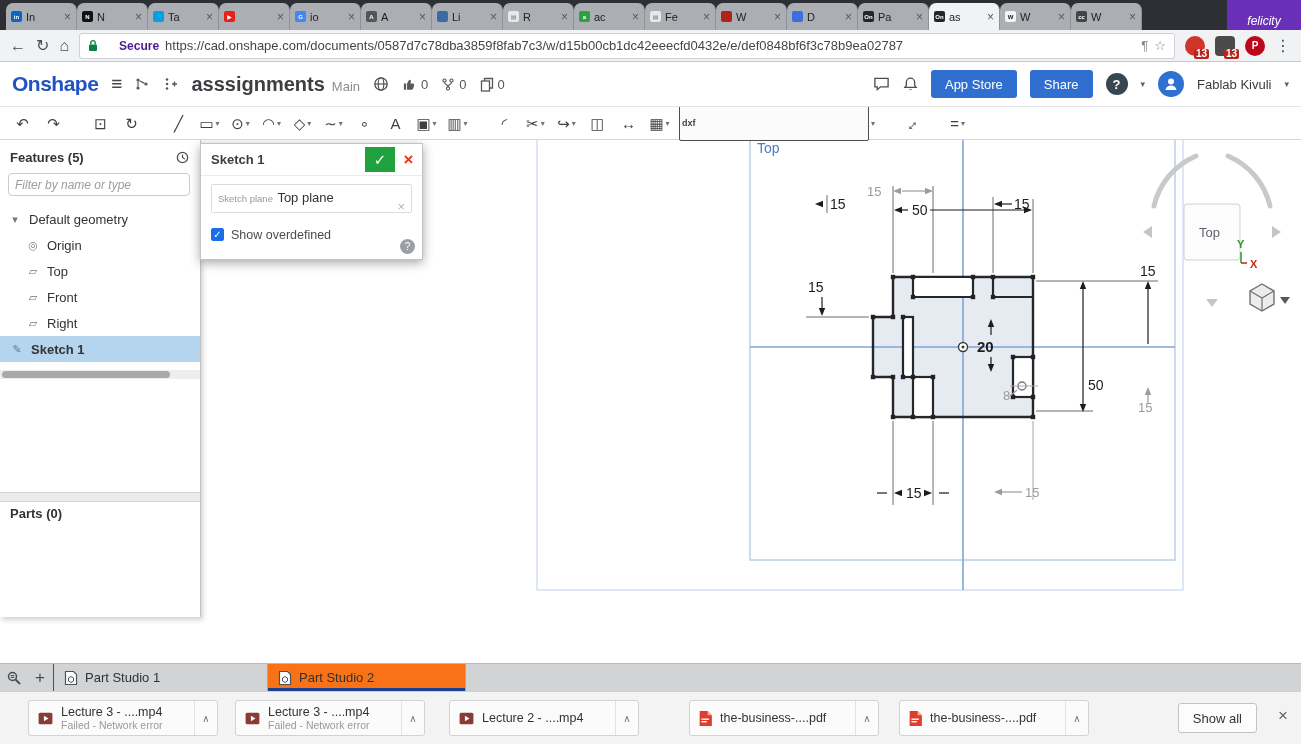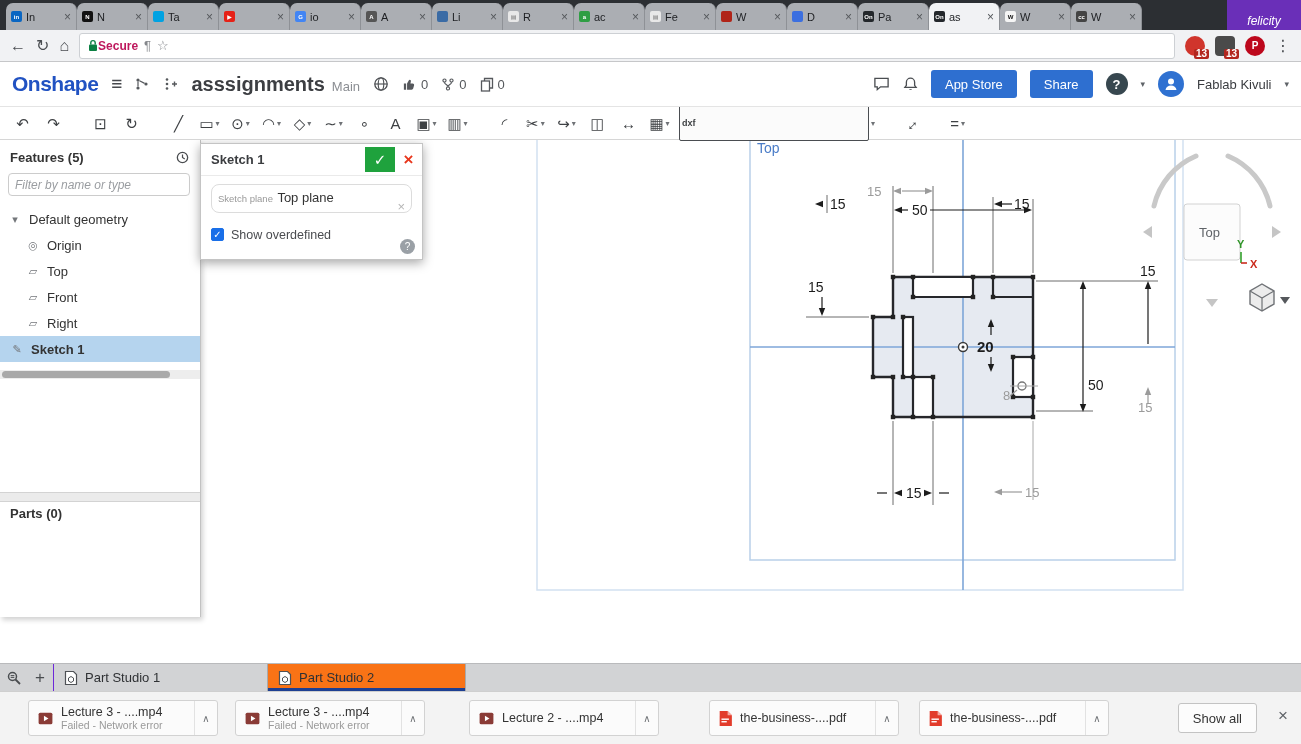--- a/index.html
+++ b/index.html
@@ -11,21 +11,21 @@
   .tab.active{background:#f1f2f4}
   .fav{width:11px;height:11px;border-radius:2px;flex:none;display:flex;align-items:center;justify-content:center;background:#888}
   .favch{font-size:6px;font-weight:bold;color:#fff;line-height:1}
   .tlabel{flex:1;overflow:hidden;white-space:nowrap}
   .tclose{color:#55585c;font-size:12px;flex:none}
   .profile-chip{width:74px;background:#6a2fb8;color:#fff;font-size:12px;display:flex;align-items:center;justify-content:center;font-style:italic}
   
   .addrbar{position:absolute;top:30px;left:0;width:100%;height:32px;background:#f1f2f4;border-bottom:1px solid #c6c7c9;display:flex;align-items:center;padding:0 10px;gap:10px;box-sizing:border-box;z-index:10}
   .navic{font-size:16px;color:#4a4d51}
   .omnibox{flex:1;height:24px;background:#fff;border:1px solid #cdd0d4;border-radius:3px;display:flex;align-items:center;padding:0 8px;gap:6px;font-size:13px;min-width:0}
-  .secure{color:#be185d;font-weight:bold;font-size:12px;display:flex;gap:0;align-items:center;flex:none}
+  .secure{color:#4c1d95;font-weight:bold;font-size:12px;display:flex;gap:21px;align-items:center;flex:none}
   .url{color:#454545;flex:1;white-space:nowrap;overflow:hidden;font-size:13px}
   .omniic{color:#84878b;font-size:13px;flex:none}
   .ext{position:relative;width:20px;height:20px;border-radius:4px;display:flex;align-items:center;justify-content:center;color:#fff;font-size:10px;font-weight:bold;flex:none}
   .badge{position:absolute;right:-4px;bottom:-3px;background:#b3261e;color:#fff;font-size:10px;line-height:10px;padding:0 2px;border-radius:2px}
   
   .oshead{position:absolute;top:62px;left:0;width:100%;height:45px;background:#fff;display:flex;align-items:center;padding:0 12px;gap:13px;box-sizing:border-box;border-bottom:1px solid #e4e4e4;z-index:9}
   .logo{color:#2152c2;font-size:21px;font-weight:bold;letter-spacing:-.5px}
   .hamb{font-size:19px;color:#47494d}
   .doctitle{font-size:20px;font-weight:bold;color:#3c3e42}
   .docws{font-size:13px;color:#8b8e93;margin-left:-6px;padding-top:5px}
@@ -57,21 +57,21 @@
   .hscroll{margin-top:8px;height:9px;background:#ededed;position:relative}
   .hthumb{position:absolute;left:2px;top:1px;width:168px;height:7px;background:#a9a9a9;border-radius:4px}
   .psep{position:absolute;left:0;right:0;top:352px;height:8px;background:#ebebeb;border-top:1px solid #d3d3d3;border-bottom: 1px solid #d3d3d3}
   .phead{position:absolute;top:366px;left:10px;font-weight:bold}
   
   .sdialog{position:absolute;left:200px;top:143px;width:221px;background:#fff;border:1px solid #c4c4c4;box-shadow:0 3px 10px rgba(0,0,0,.35);z-index:6}
   .sdtitle{display:flex;align-items:center;height:31px;padding-left:10px;font-weight:bold;font-size:13px;color:#3b3d40;border-bottom:1px solid #eaeaea}
   .sdok{margin-left:auto;width:30px;height:25px;background:#1fa23d;color:#fff;display:flex;align-items:center;justify-content:center;font-size:15px;font-weight:bold}
   .sdcancel{width:27px;height:25px;color:#e8361c;font-weight:bold;font-size:17px;display:flex;align-items:center;justify-content:center}
   .sdbody{padding:8px 10px 12px}
-  .planebox{border:1px solid #dcdcdc;border-radius:8px;padding:3px 6px 5px;position:relative;margin-bottom:9px}
+  .planebox{border:1px solid #dcdcdc;border-radius:2px;padding:3px 6px 5px;position:relative;margin-bottom:9px}
   .planelabel{font-size:9.5px;color:#999}
   .planeval{font-size:13px;color:#333;line-height:18px}
   .planeclear{position:absolute;right:6px;top:14px;color:#b5b5b5;font-size:13px}
   .cbrow{display:flex;align-items:center;gap:7px;height:25px;font-size:12.5px;color:#4a4c50}
   .cb{width:13px;height:13px;border:1px solid #9b9b9b;border-radius:2px;background:#fff;box-sizing:border-box;flex:none}
   .cb.checked{background:#1a6fe8;border-color:#1a6fe8;color:#fff;font-size:10px;display:flex;align-items:center;justify-content:center}
   .sdhelp{position:absolute;right:7px;bottom:5px;width:15px;height:15px;border-radius:50%;background:#9aa0a6;color:#fff;font-size:10px;display:flex;align-items:center;justify-content:center}
   
   .canvas{position:absolute;left:200px;top:140px;width:1101px;height:523px;background:#fff;z-index:1}
   .pouter{fill:none;stroke:#d2e1f1;stroke-width:1.5}
@@ -255,20 +255,21 @@
   <span class="navic">↻</span>
   <span class="navic">⌂</span>
   <div class="omnibox">
     <span class="secure">
       <svg width="10" height="13" viewBox="0 0 10 13">
           <rect x="1" y="5.5" width="8" height="6.5" rx="1" fill="#0b8043"></rect>
           <path d="M2.8 5.5V3.8a2.2 2.2 0 0 1 4.4 0v1.7" fill="none" stroke="#0b8043" stroke-width="1.4"></path>
         </svg>
       <span>Secure</span>
     </span>
+    <span class="url">https://cad.onshape.com/documents/0587d7c78dba3859f8fab7c3/w/d15b00cb1dc42eeecfd0432e/e/def0848bf6f3c78b9ea02787</span>
     <span class="omniic">¶</span>
     <span class="omniic">☆</span>
   </div>
   <span class="ext" style="background:#d0352c;border-radius:50%">
       <span class="badge">13</span>
     </span>
   <span class="ext" style="background:#4a4a4a">
       <span class="badge">13</span>
     </span>
   <span class="ext" style="background:#bd081c;border-radius:50%">
@@ -710,21 +711,21 @@
           </svg>
         </span>
 
         <span class="dltext">
           <span class="dlname">Lecture 3 - ....mp4</span>
           <span class="dlstatus">Failed - Network error</span>
         </span>
         <span class="dlcaret">∧</span>
       </div>
 
-      <div class="chip" style="margin-left: 44px;">
+      <div class="chip" style="margin-left: 24px;">
         <span style="display:flex">
           <svg width="17" height="17" viewBox="0 0 16 16">
             <rect x="1.5" y="2.5" width="13" height="11" rx="1.5" fill="#8a3b36"></rect>
             <polygon points="6.5,5.5 10.8,8 6.5,10.5" fill="#fff"></polygon>
           </svg>
         </span>
 
         <span class="dltext">
           <span class="dlname">Lecture 2 - ....mp4</span>
 

